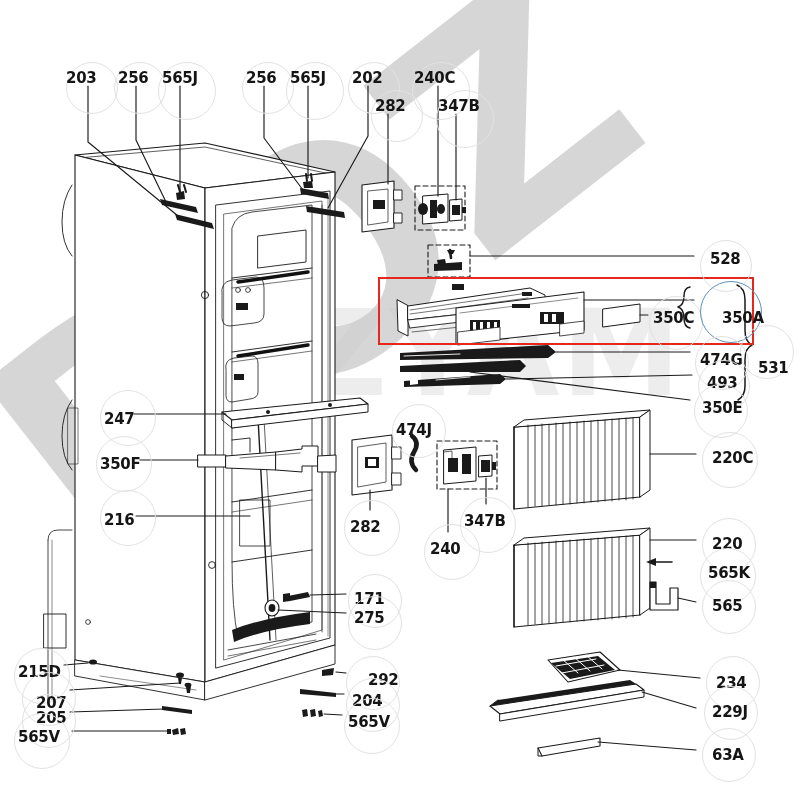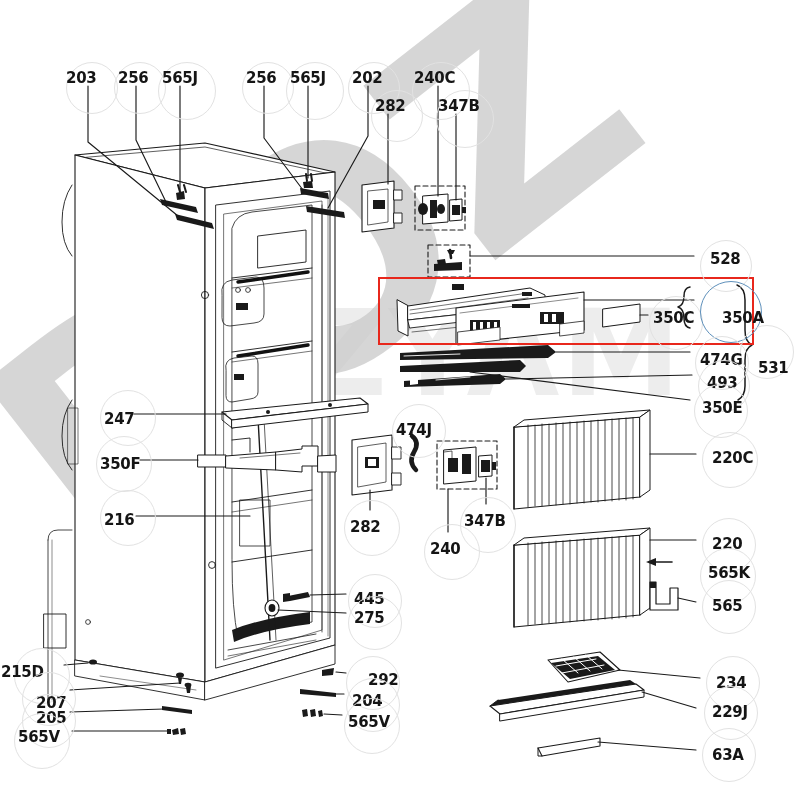--- a/index.html
+++ b/index.html
@@ -501,25 +501,25 @@
       <div class="lab big" style="left: 708px; top: 563px;">565K</div>
       <div class="bub" style="left: 702px; top: 580px; width: 54px; height: 54px;"></div>
       <div class="lab big" style="left: 712px; top: 596px;">565</div>
       <div class="bub" style="left: 706px; top: 656px; width: 54px; height: 54px;"></div>
       <div class="lab big" style="left: 716px; top: 673px;">234</div>
       <div class="bub" style="left: 704px; top: 686px; width: 54px; height: 54px;"></div>
       <div class="lab big" style="left: 712px; top: 702px;">229J</div>
       <div class="bub" style="left: 702px; top: 728px; width: 54px; height: 54px;"></div>
       <div class="lab big" style="left: 712px; top: 745px;">63A</div>
       <div class="bub" style="left: 348px; top: 574px; width: 54px; height: 54px;"></div>
-      <div class="lab big" style="left: 354px; top: 589px;">445</div>
+      <div class="lab big" style="left: 354px; top: 589px;">171</div>
       <div class="bub" style="left: 348px; top: 596px; width: 54px; height: 54px;"></div>
       <div class="lab big" style="left: 354px; top: 608px;">275</div>
       <div class="bub" style="left: 14px; top: 648px; width: 56px; height: 56px;"></div>
-      <div class="lab big" style="left: 1px; top: 662px;">215D</div>
+      <div class="lab big" style="left: 18px; top: 662px;">215D</div>
       <div class="bub" style="left: 22px; top: 672px; width: 54px; height: 54px;"></div>
       <div class="lab big" style="left: 36px; top: 686px; margin-top: 7px;">207</div>
       <div class="bub" style="left: 22px; top: 694px; width: 54px; height: 54px;"></div>
       <div class="lab big" style="left: 36px; top: 708px;">205</div>
       <div class="bub" style="left: 14px; top: 713px; width: 56px; height: 56px;"></div>
       <div class="lab big" style="left: 18px; top: 727px;">565V</div>
       <div class="bub" style="left: 346px; top: 656px; width: 54px; height: 54px;"></div>
       <div class="lab big" style="left: 368px; top: 670px;">292</div>
       <div class="bub" style="left: 346px; top: 678px; width: 54px; height: 54px;"></div>
       <div class="lab big" style="left: 352px; top: 691px;">204</div>

